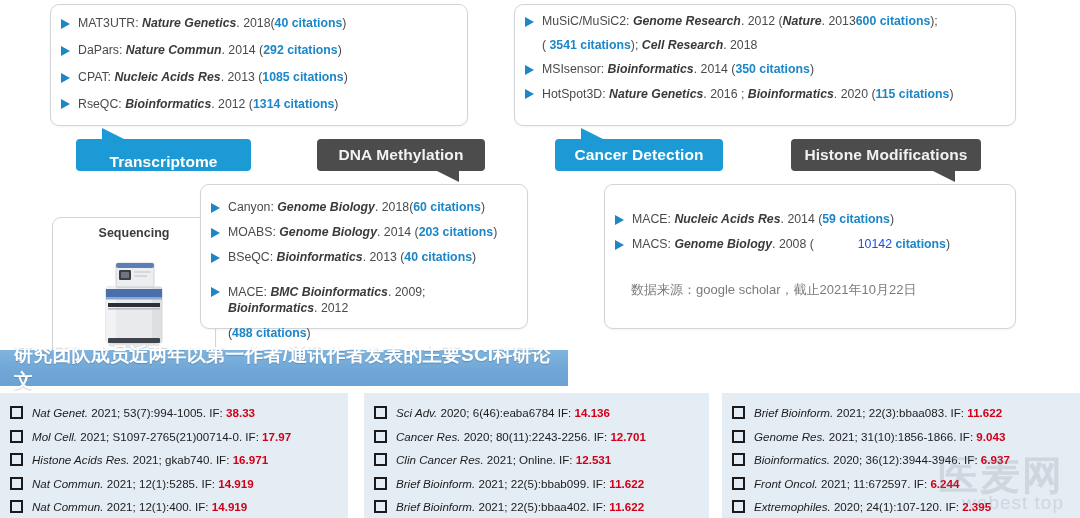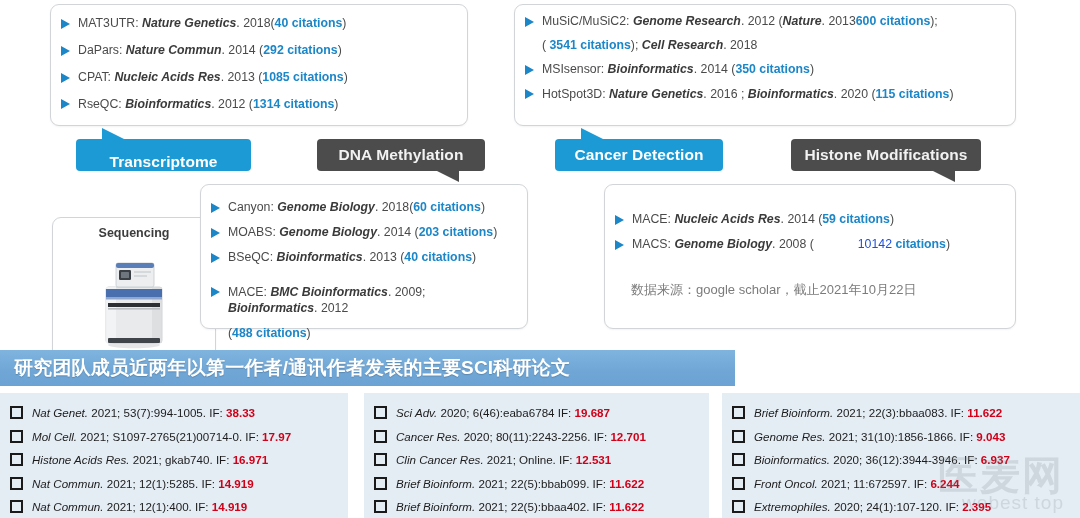--- a/index.html
+++ b/index.html
@@ -95,21 +95,21 @@
     font-size:13px;
     color:#7b7b7b;
     white-space:nowrap;
     text-align:center;
   }
 
   
   #sci-header{
     position:absolute;
     left:0;top:350px;
-    width:735px;height:36px;
+    width:568px;height:36px;
     background:linear-gradient(180deg,#79b0dc 0%,#6ba3d4 55%,#6fa6d6 100%);
     display:flex;align-items:center;
     box-sizing:border-box;
     padding-left:14px;
   }
   #sci-header .t{
     color:#ffffff;
     font-weight:bold;
     font-size:19px;
     letter-spacing:.2px;
@@ -313,21 +313,21 @@
       <span><span class="pj">Nat Commun.</span> 2021; 12(1):5285. IF: <span class="if" style="color: rgb(208, 0, 24);">14.919</span></span>
     </div>
     <div class="pub-row">
       <span class="chk"></span>
       <span><span class="pj">Nat Commun.</span> 2021; 12(1):400. IF: <span class="if" style="color: rgb(208, 0, 24);">14.919</span></span>
     </div>
   </div>
 <div class="pub-panel" id="pub-col-2" style="left:364px;width:345px;">
     <div class="pub-row">
       <span class="chk"></span>
-      <span><span class="pj">Sci Adv.</span> 2020; 6(46):eaba6784 IF: <span class="if" style="color: rgb(208, 0, 24);">19.687</span></span>
+      <span><span class="pj">Sci Adv.</span> 2020; 6(46):eaba6784 IF: <span class="if" style="color: rgb(208, 0, 24);">14.136</span></span>
     </div>
     <div class="pub-row">
       <span class="chk"></span>
       <span><span class="pj">Cancer Res.</span> 2020; 80(11):2243-2256. IF: <span class="if" style="color: rgb(208, 0, 24);">12.701</span></span>
     </div>
     <div class="pub-row">
       <span class="chk"></span>
       <span><span class="pj">Clin Cancer Res.</span> 2021; Online. IF: <span class="if" style="color: rgb(208, 0, 24);">12.531</span></span>
     </div>
     <div class="pub-row">

